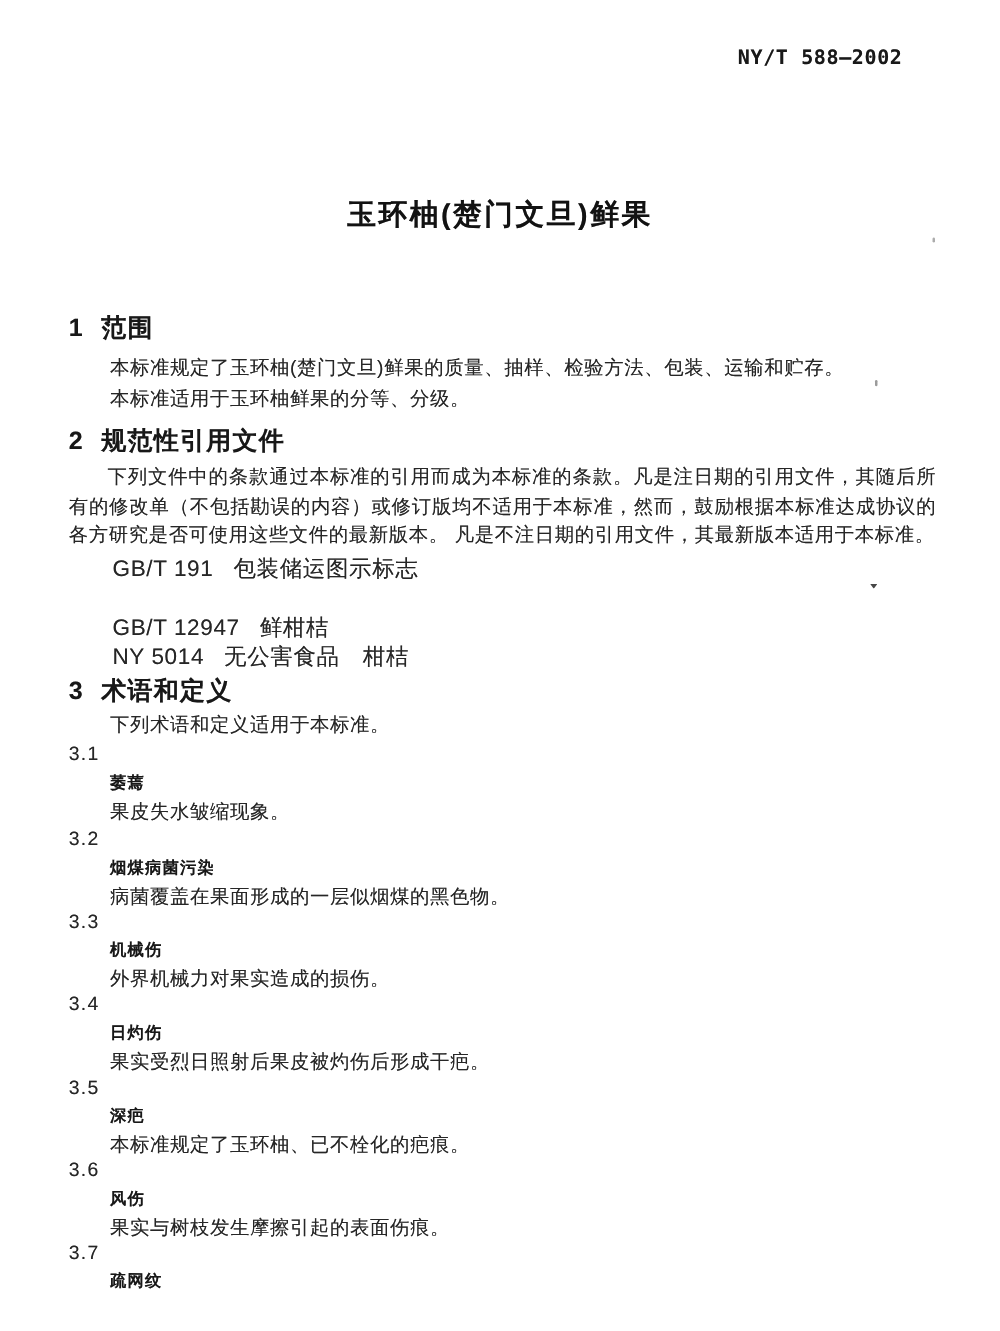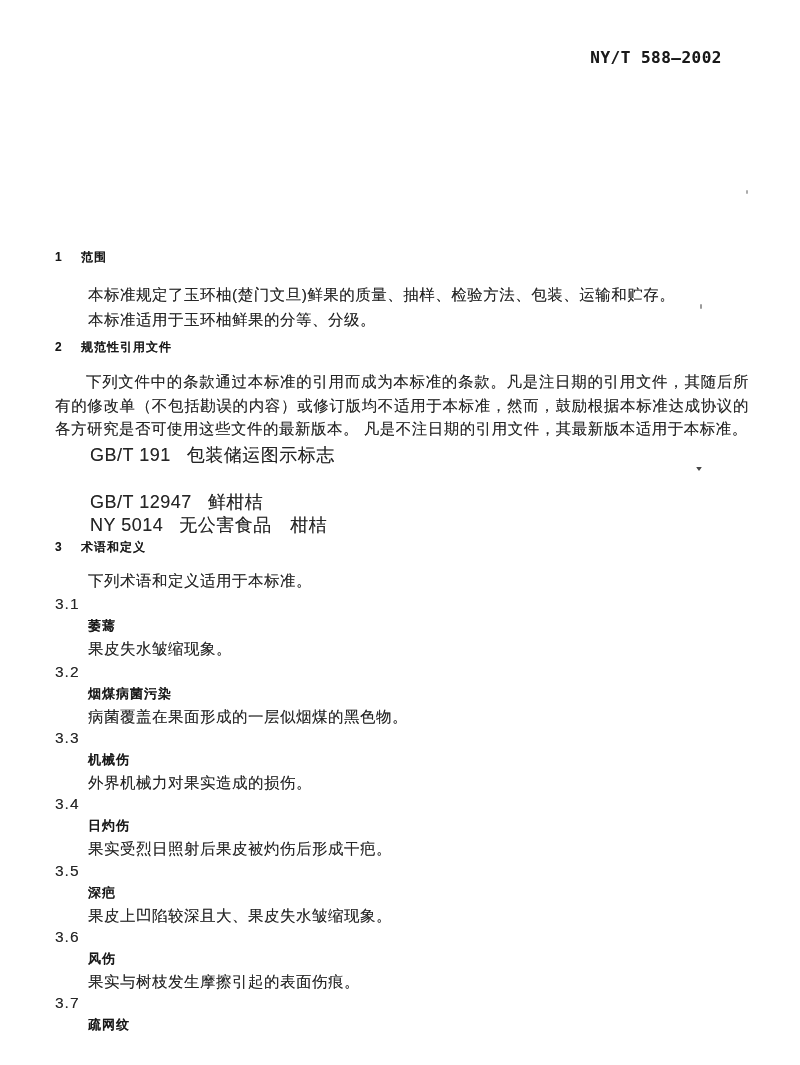--- a/index.html
+++ b/index.html
@@ -16,21 +16,20 @@
   .txt { text-shadow: 0 0 0.5px rgba(20,20,20,0.45); }
 
   .doc-code {
     position: absolute;
     top: 36px; right: 78px;
     font-family: "DejaVu Sans Mono", monospace;
     font-size: 16px;
     font-weight: bold;
     letter-spacing: 0.5px;
     color: #1e1e1e;
-    margin-top: 12px;
   }
 
   .watermark {
     position: absolute;
     top: 124px; left: 196px;
     font-size: 92px;
     line-height: 1;
     font-weight: bold;
     letter-spacing: -3px;
     color: #d9d9d9;
@@ -46,21 +45,21 @@
     font-size: 23px;
     font-weight: bold;
     letter-spacing: 2px;
     color: #171717;
     z-index: 1;
   }
 
   .section-heading {
     position: absolute;
     left: 55px;
-    font-size: 12px;
+    font-size: 20px;
     font-weight: bold;
     color: #1d1d1d;
     letter-spacing: 1px;
   }
   .section-heading .num { display: inline-block; min-width: 13px; }
   .section-heading .label { margin-left: 13px; }
 
   .body-line {
     position: absolute;
     font-size: 15.5px;
@@ -113,20 +112,21 @@
   .speck-c { top: 190px; left: 746px; width: 2px; height: 4px; background:#aaaaaa; }
 </style>
 </head>
 <body>
 
 <div class="page">
 
   <div class="doc-code txt">NY/T 588—2002</div>
 
 
+  <div class="doc-title txt">玉环柚(楚门文旦)鲜果</div>
 
   <div class="section-heading txt" style="top:249px;">
     <span class="num">1</span><span class="label">范围</span>
   </div>
   <div class="body-line indented txt" style="top:309px;">本标准适用于玉环柚鲜果的分等、分级。</div>
   <div class="body-line indented txt" style="top:284px;">本标准规定了玉环柚(楚门文旦)鲜果的质量、抽样、检验方法、包装、运输和贮存。</div>
 
   <div class="section-heading txt" style="top:339px;">
     <span class="num">2</span><span class="label">规范性引用文件</span>
   </div>
@@ -167,21 +167,21 @@
 
   <div class="term-block" style="top:795px;">
     <div class="term-num txt">3.4</div>
     <div class="term-name txt">日灼伤</div>
     <div class="term-def txt">果实受烈日照射后果皮被灼伤后形成干疤。</div>
   </div>
 
   <div class="term-block" style="top:862px;">
     <div class="term-num txt">3.5</div>
     <div class="term-name txt">深疤</div>
-    <div class="term-def txt">果皮上凹陷较深且大、果皮失水皱缩现象。</div>
+    <div class="term-def txt">本标准规定了玉环柚、已不栓化的疤痕。</div>
   </div>
 
   <div class="term-block" style="top:928px;">
     <div class="term-num txt">3.6</div>
     <div class="term-name txt">风伤</div>
     <div class="term-def txt">果实与树枝发生摩擦引起的表面伤痕。</div>
   </div>
 
   <div class="term-block" style="top:994px;">
     <div class="term-num txt">3.7</div>

